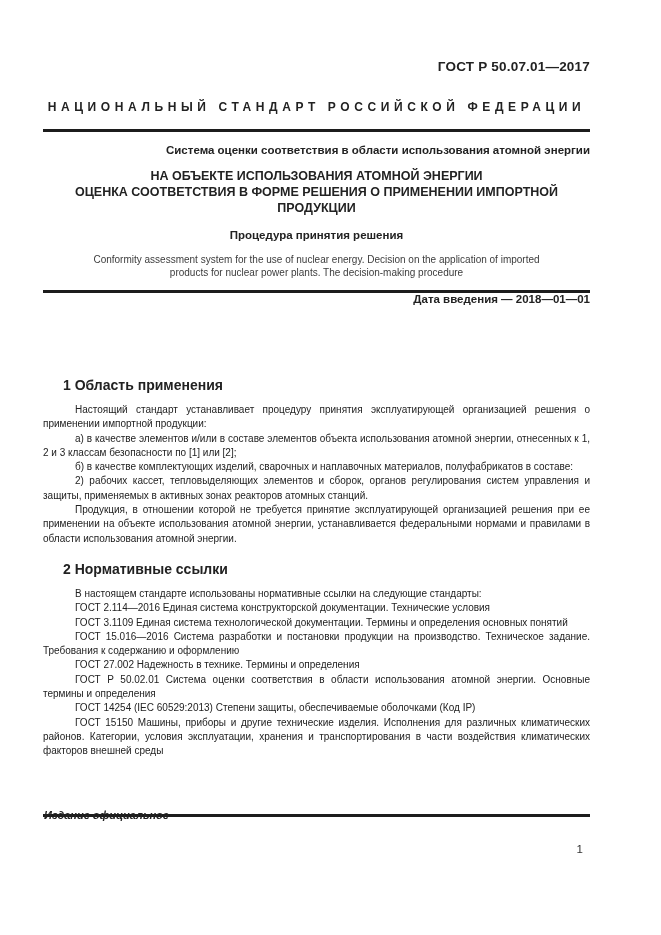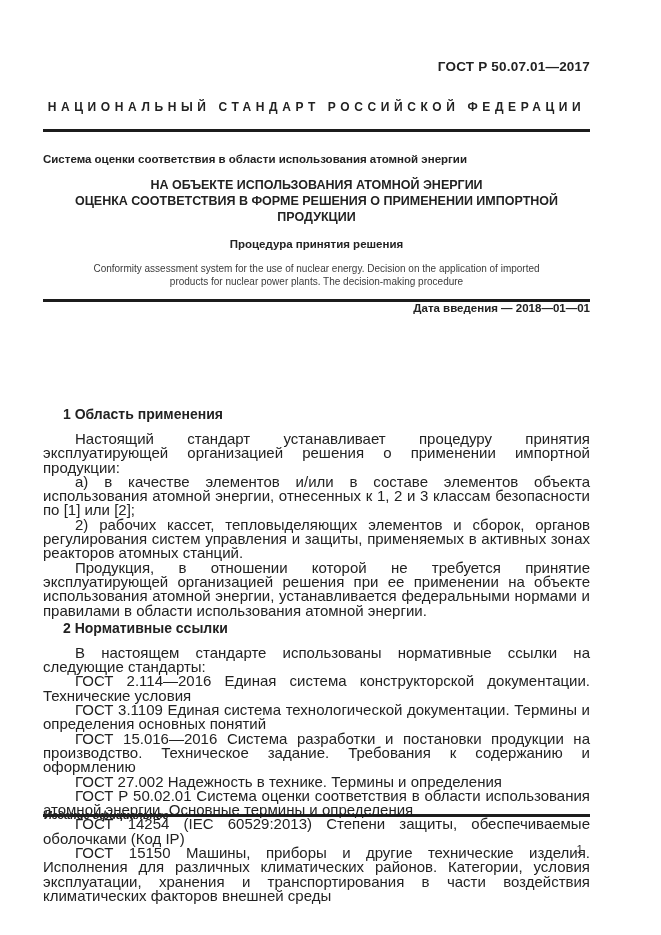--- a/index.html
+++ b/index.html
@@ -39,22 +39,22 @@
   }
   .rule {
     height: 3px;
     background: #1c1c1c;
     margin-top: 15px;
   }
   .rule-mid {
     margin-top: 11px;
   }
   .system-title {
-    margin-top: 21px;
-    text-align: left;
+    margin-top: 12px;
+    text-align: right;
     font-weight: bold;
     font-size: 11.5px;
   }
   .main-title {
     margin-top: 12px;
     text-align: center;
     font-weight: bold;
     font-size: 12.5px;
     line-height: 16px;
   }
@@ -76,31 +76,31 @@
     text-align: right;
     font-weight: bold;
     font-size: 11.5px;
   }
   .section-heading {
     font-weight: bold;
     font-size: 14px;
     padding-left: 20px;
   }
   .section-heading.first {
-    margin-top: 92px;
+    margin-top: 72px;
   }
   .section-heading.second {
-    margin-top: 2px;
+    margin-top: 15px;
   }
   .body-text {
     margin-top: 10px;
   }
   .body-text p {
     margin: 0;
-    font-size: 15px;
+    font-size: 10px;
     line-height: 14.3px;
     text-align: justify;
     text-indent: 32px;
   }
   .footer-rule {
     position: absolute;
     left: 43px;
     top: 814px;
     width: 547px;
     height: 3px;
@@ -149,20 +149,21 @@
 
     <div class="rule rule-mid"></div>
 
     <div class="effective-date">Дата введения — 2018—01—01</div>
 
     <div class="section-heading first">1 Область применения</div>
 
     <div class="body-text">
       <p>Настоящий стандарт устанавливает процедуру принятия эксплуатирующей организацией решения о применении импортной продукции:</p>
       <p>а) в качестве элементов и/или в составе элементов объекта использования атомной энергии, отнесенных к 1, 2 и 3 классам безопасности по [1] или [2];</p>
+      <p>б) в качестве комплектующих изделий, сварочных и наплавочных материалов, полуфабрикатов в составе:</p>
       <p>2) рабочих кассет, тепловыделяющих элементов и сборок, органов регулирования систем управления и защиты, применяемых в активных зонах реакторов атомных станций.</p>
       <p>Продукция, в отношении которой не требуется принятие эксплуатирующей организацией решения при ее применении на объекте использования атомной энергии, устанавливается федеральными нормами и правилами в области использования атомной энергии.</p>
     </div>
 
     <div class="section-heading second">2 Нормативные ссылки</div>
 
     <div class="body-text">
       <p>В настоящем стандарте использованы нормативные ссылки на следующие стандарты:</p>
       <p>ГОСТ 2.114—2016 Единая система конструкторской документации. Технические условия</p>
       <p>ГОСТ 3.1109 Единая система технологической документации. Термины и определения основных понятий</p>

